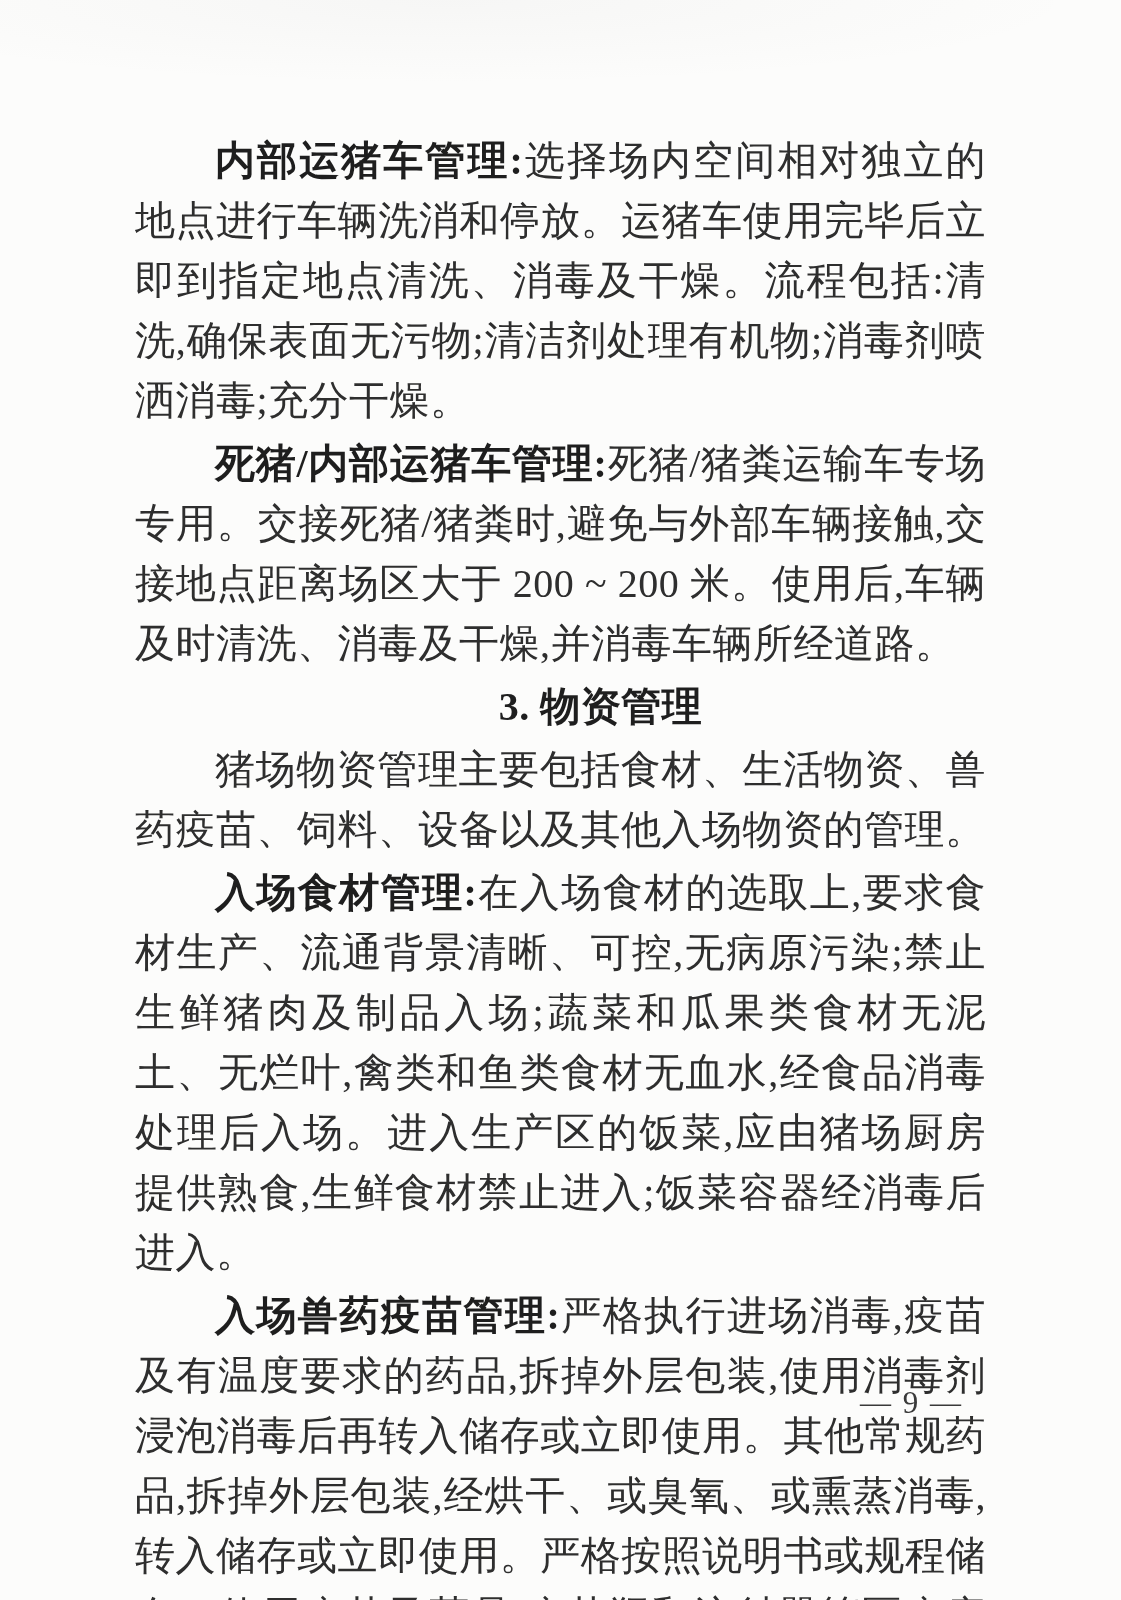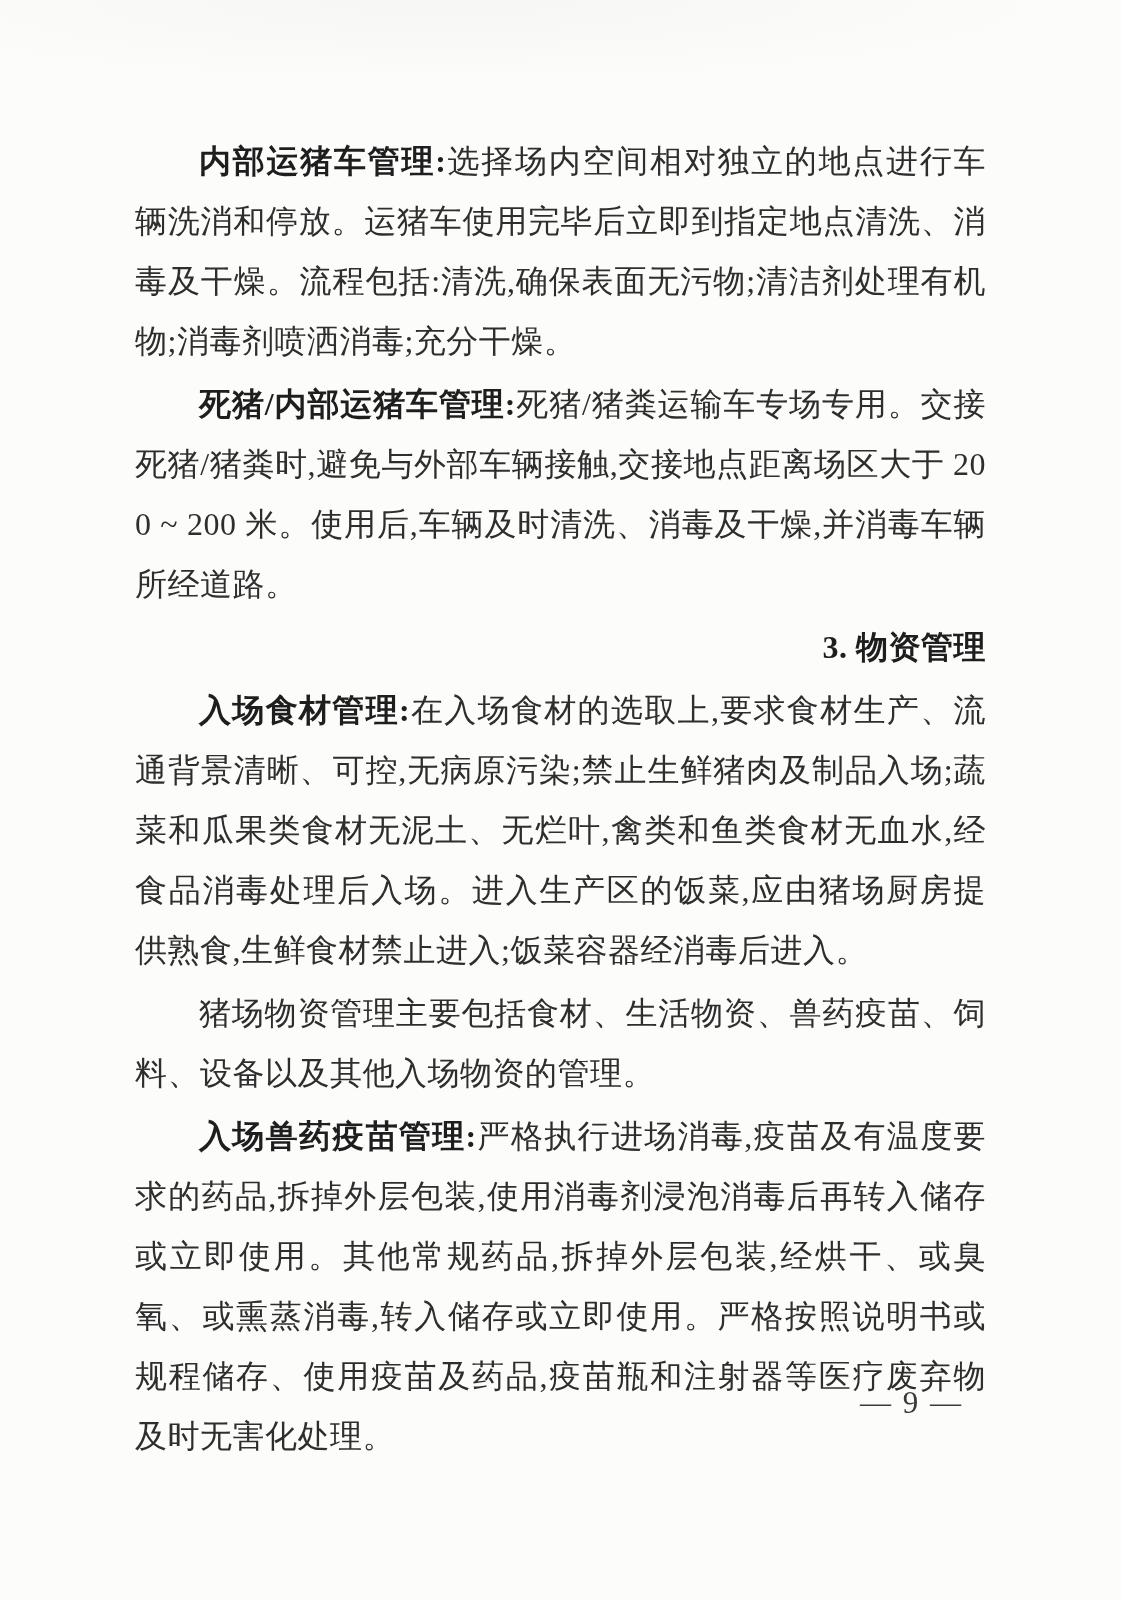--- a/index.html
+++ b/index.html
@@ -22,36 +22,36 @@
     inset: 0;
   }
   .content {
     position: absolute;
     left: 135px;
     top: 131px;
     width: 851px;
   }
   p.para {
     margin: 0 0 3px 0;
-    font-size: 32px;
+    font-size: 40px;
     line-height: 60px;
     text-align: justify;
     text-justify: inter-character;
     text-indent: 2em;
     letter-spacing: 0.5px;
     word-break: break-all;
   }
   p.para .lead {
     font-weight: bold;
     color: #1e1e1e;
   }
   p.para.heading {
     font-weight: bold;
     color: #1e1e1e;
-    text-align: right;
+    text-align: center;
   }
   .footer {
     position: absolute;
     top: 1383px;
     right: 158px;
     font-size: 31px;
     line-height: 40px;
     color: #3a3a3a;
     letter-spacing: 2px;
     white-space: nowrap;
@@ -62,22 +62,22 @@
 
 <div class="page">
   <main class="content">
 
     <p class="para"><strong class="lead">内部运猪车管理:</strong><span>选择场内空间相对独立的地点进行车辆洗消和停放。运猪车使用完毕后立即到指定地点清洗、消毒及干燥。流程包括:清洗,确保表面无污物;清洁剂处理有机物;消毒剂喷洒消毒;充分干燥。</span></p>
 
     <p class="para"><strong class="lead">死猪/内部运猪车管理:</strong><span>死猪/猪粪运输车专场专用。交接死猪/猪粪时,避免与外部车辆接触,交接地点距离场区大于 200 ~ 200 米。使用后,车辆及时清洗、消毒及干燥,并消毒车辆所经道路。</span></p>
 
     <p class="para heading"><span>3. 物资管理</span></p>
 
+    <p class="para"><span>猪场物资管理主要包括食材、生活物资、兽药疫苗、饲料、设备以及其他入场物资的管理。</span></p>
+
     <p class="para"><strong class="lead">入场食材管理:</strong><span>在入场食材的选取上,要求食材生产、流通背景清晰、可控,无病原污染;禁止生鲜猪肉及制品入场;蔬菜和瓜果类食材无泥土、无烂叶,禽类和鱼类食材无血水,经食品消毒处理后入场。进入生产区的饭菜,应由猪场厨房提供熟食,生鲜食材禁止进入;饭菜容器经消毒后进入。</span></p>
-
-    <p class="para"><span>猪场物资管理主要包括食材、生活物资、兽药疫苗、饲料、设备以及其他入场物资的管理。</span></p>
 
     <p class="para"><strong class="lead">入场兽药疫苗管理:</strong><span>严格执行进场消毒,疫苗及有温度要求的药品,拆掉外层包装,使用消毒剂浸泡消毒后再转入储存或立即使用。其他常规药品,拆掉外层包装,经烘干、或臭氧、或熏蒸消毒,转入储存或立即使用。严格按照说明书或规程储存、使用疫苗及药品,疫苗瓶和注射器等医疗废弃物及时无害化处理。</span></p>
 
   </main>
 
   <div class="footer">— 9 —</div>
 </div>
 
 </body></html>

